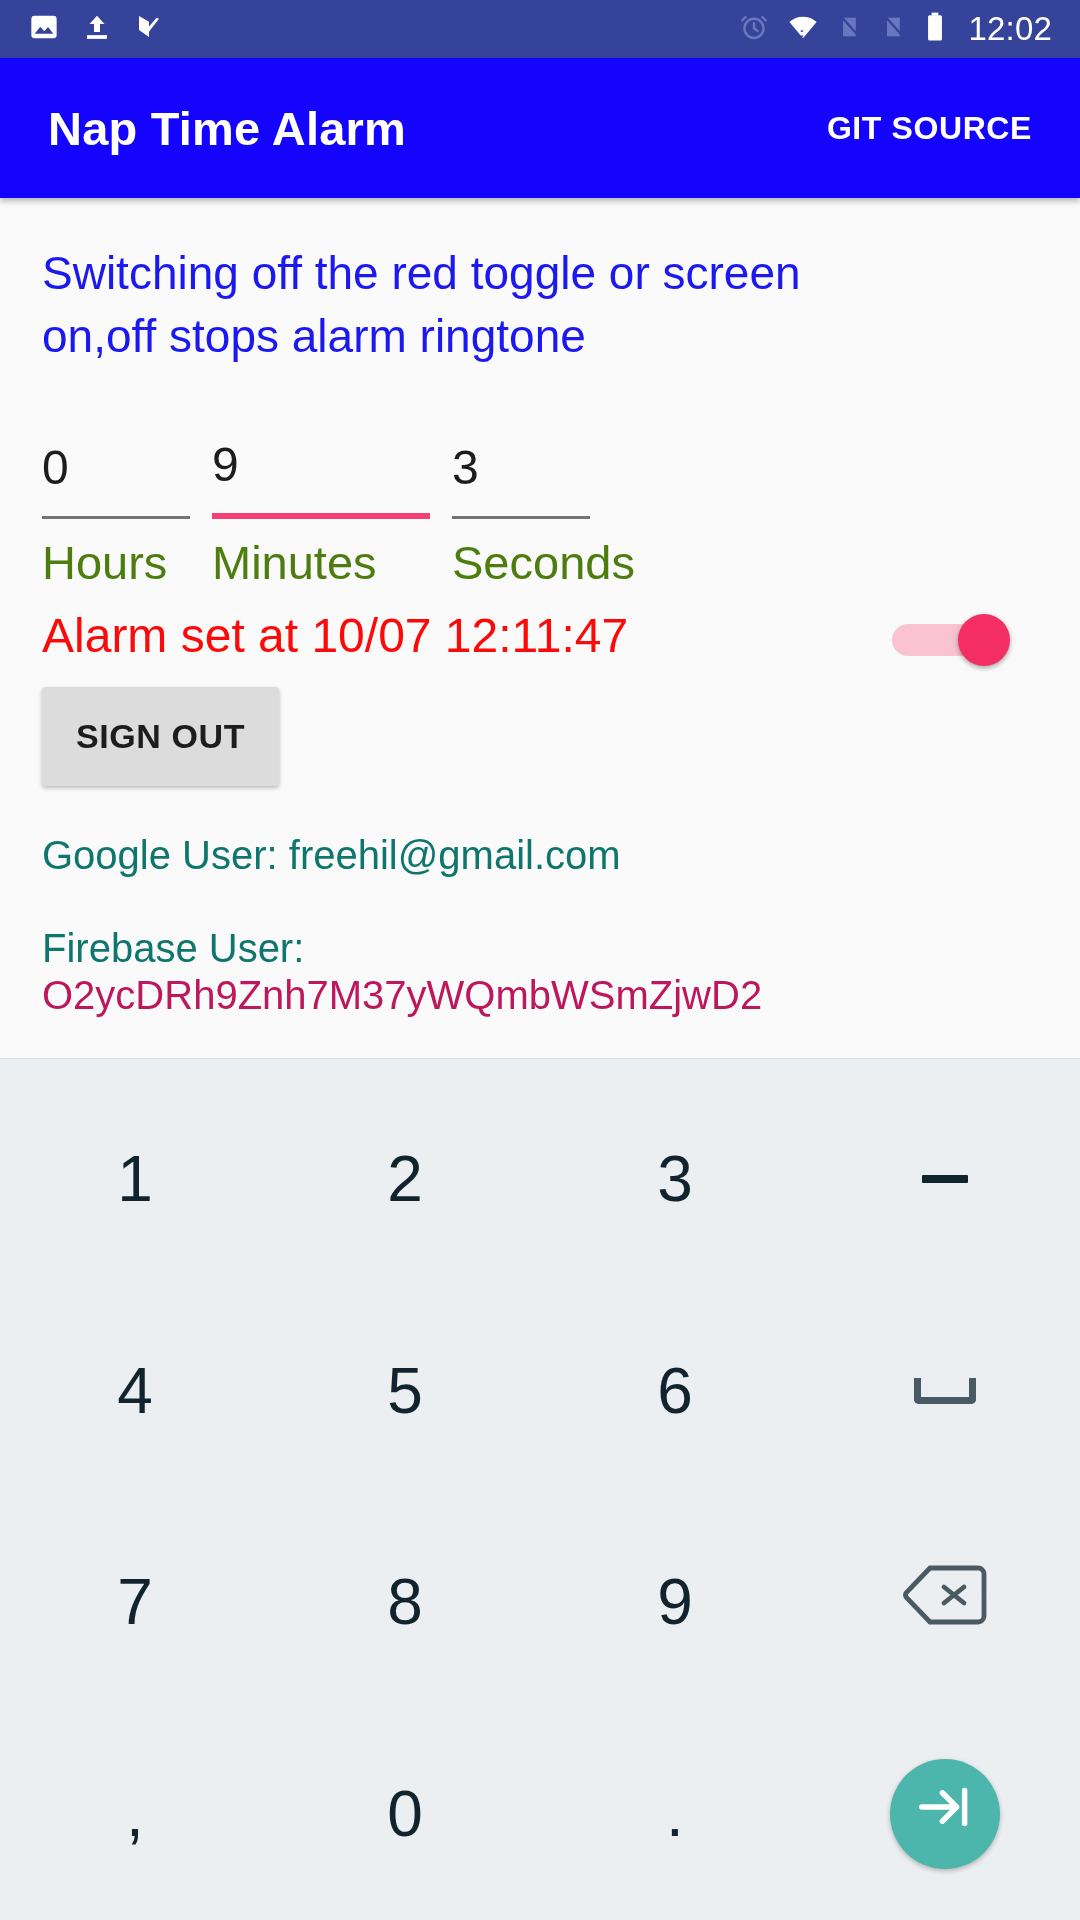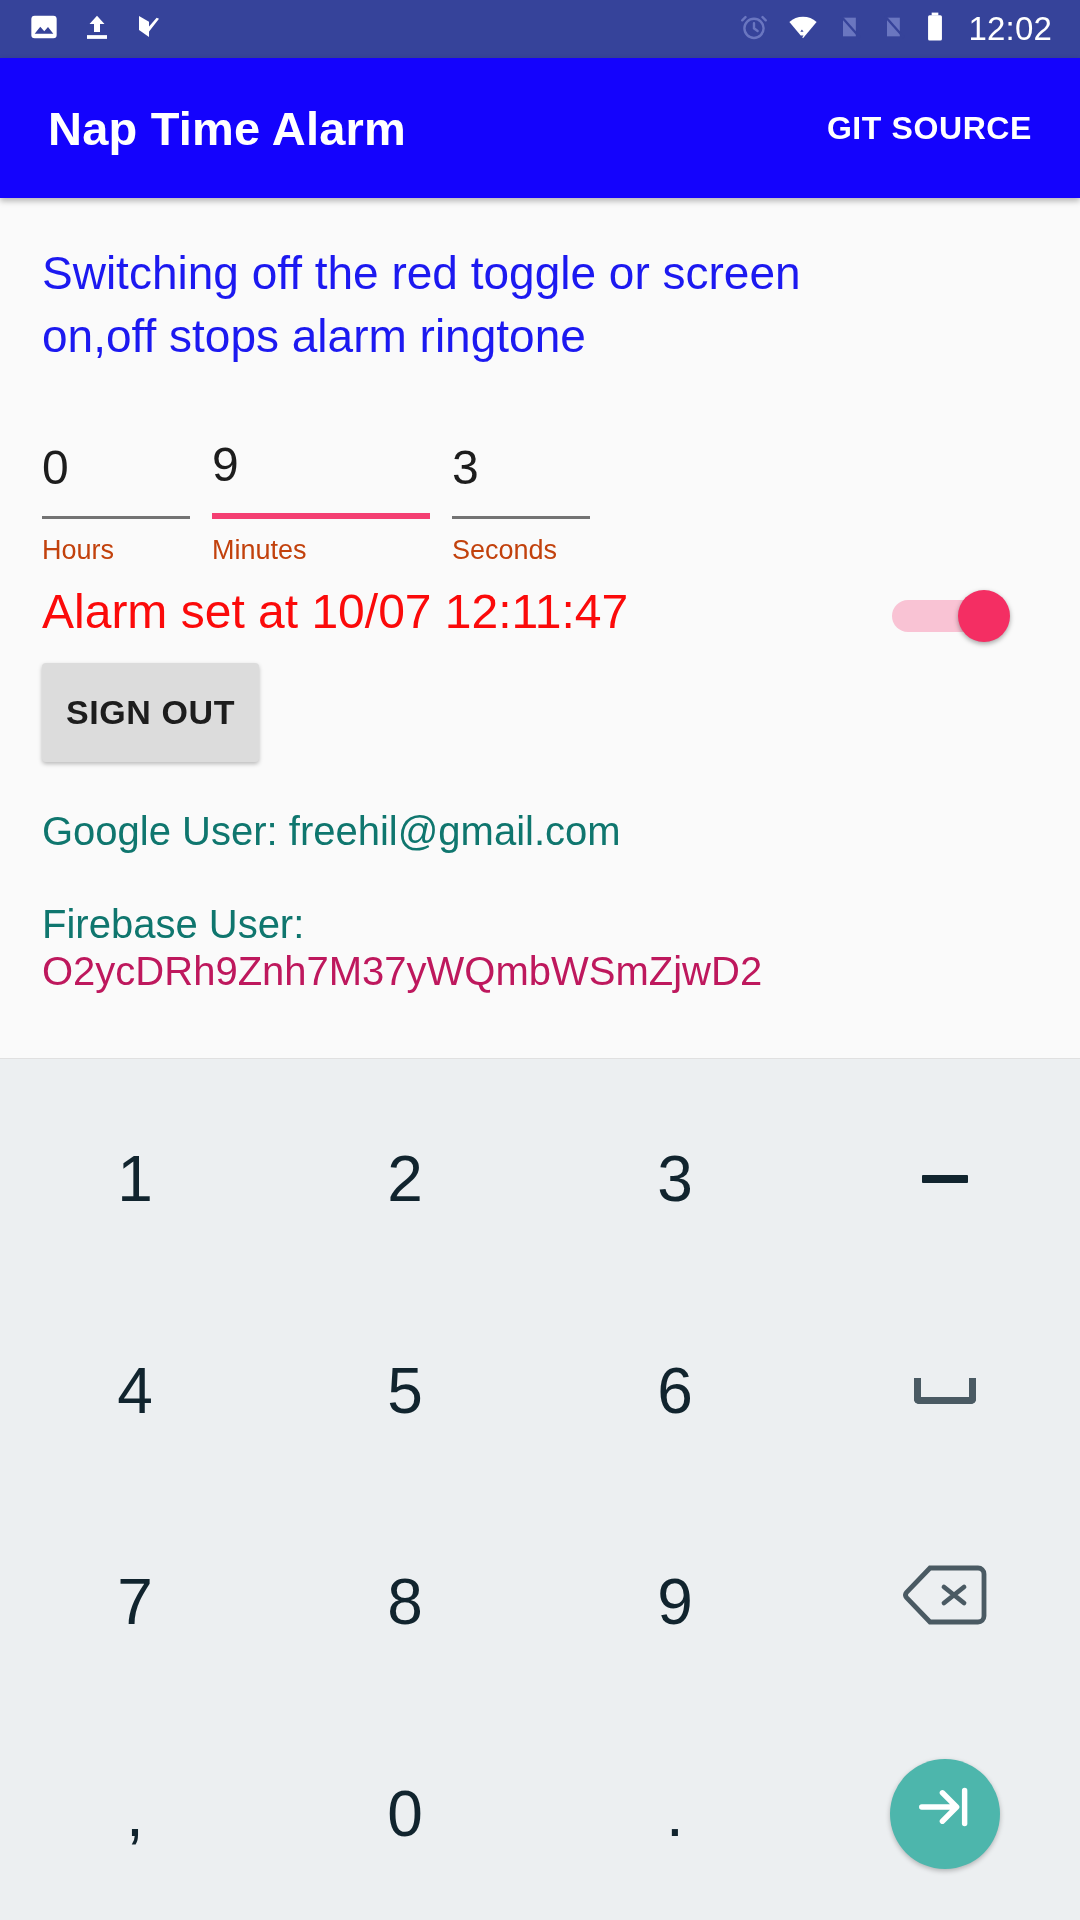--- a/index.html
+++ b/index.html
@@ -48,21 +48,21 @@
   .tf-hours{ width:148px; }
   .tf-minutes{ width:218px; margin-left:22px; }
   .tf-seconds{ width:138px; margin-left:22px; }
   .tf-value{
     font-size:48px; color:#1d1d1d; line-height:1;
     padding-bottom:24px; height:72px;
   }
   .tf-rule{ height:3px; background:#737373; width:100%; }
   .tf-rule.focused{ height:6px; background:#f43f72; }
   .labels-row{ display:flex; margin-top:16px; }
-  .tl{ font-size:27px; color:#c2410c; }
+  .tl{ font-size:47px; color:#4d7c0f; }
   .tl-hours{ width:148px; }
   .tl-minutes{ width:218px; margin-left:22px; }
   .tl-seconds{ width:200px; margin-left:22px; }
 
   
   .alarm-row{ display:flex; align-items:flex-end; margin-top:18px; }
   .alarm-status{ font-size:48px; color:#fb0a0a; white-space:nowrap; }
   .switch{ margin-left:auto; position:relative; width:118px; height:46px; margin-right:28px; }
   .switch-track{
     position:absolute; left:0; top:7px; width:100px; height:32px;
@@ -72,21 +72,21 @@
     position:absolute; right:0; top:0; width:52px; height:52px; margin-top:-3px;
     background:#f42e63; border-radius:50%;
     box-shadow:0 2px 5px rgba(0,0,0,.35);
   }
 
   
   .signout-btn{
     margin-top:24px; display:inline-block;
     background:#dcdcdc; color:#1d1d1d;
     font-size:34px; font-weight:700; letter-spacing:.6px;
-    padding:30px 24px; border:none; border-radius:4px;
+    padding:30px 34px; border:none; border-radius:4px;
     box-shadow:0 2px 4px rgba(0,0,0,.26);
     font-family:"Liberation Sans", sans-serif;
     cursor:pointer;
   }
 
   .user-info{ margin-top:30px; }
   .user-line{ font-size:40px; color:#0f766e; line-height:1.18;margin-top:46px; }
   .uid-line{ font-size:40px; color:#be185d; line-height:1.18; word-break:break-all; }
 
   

